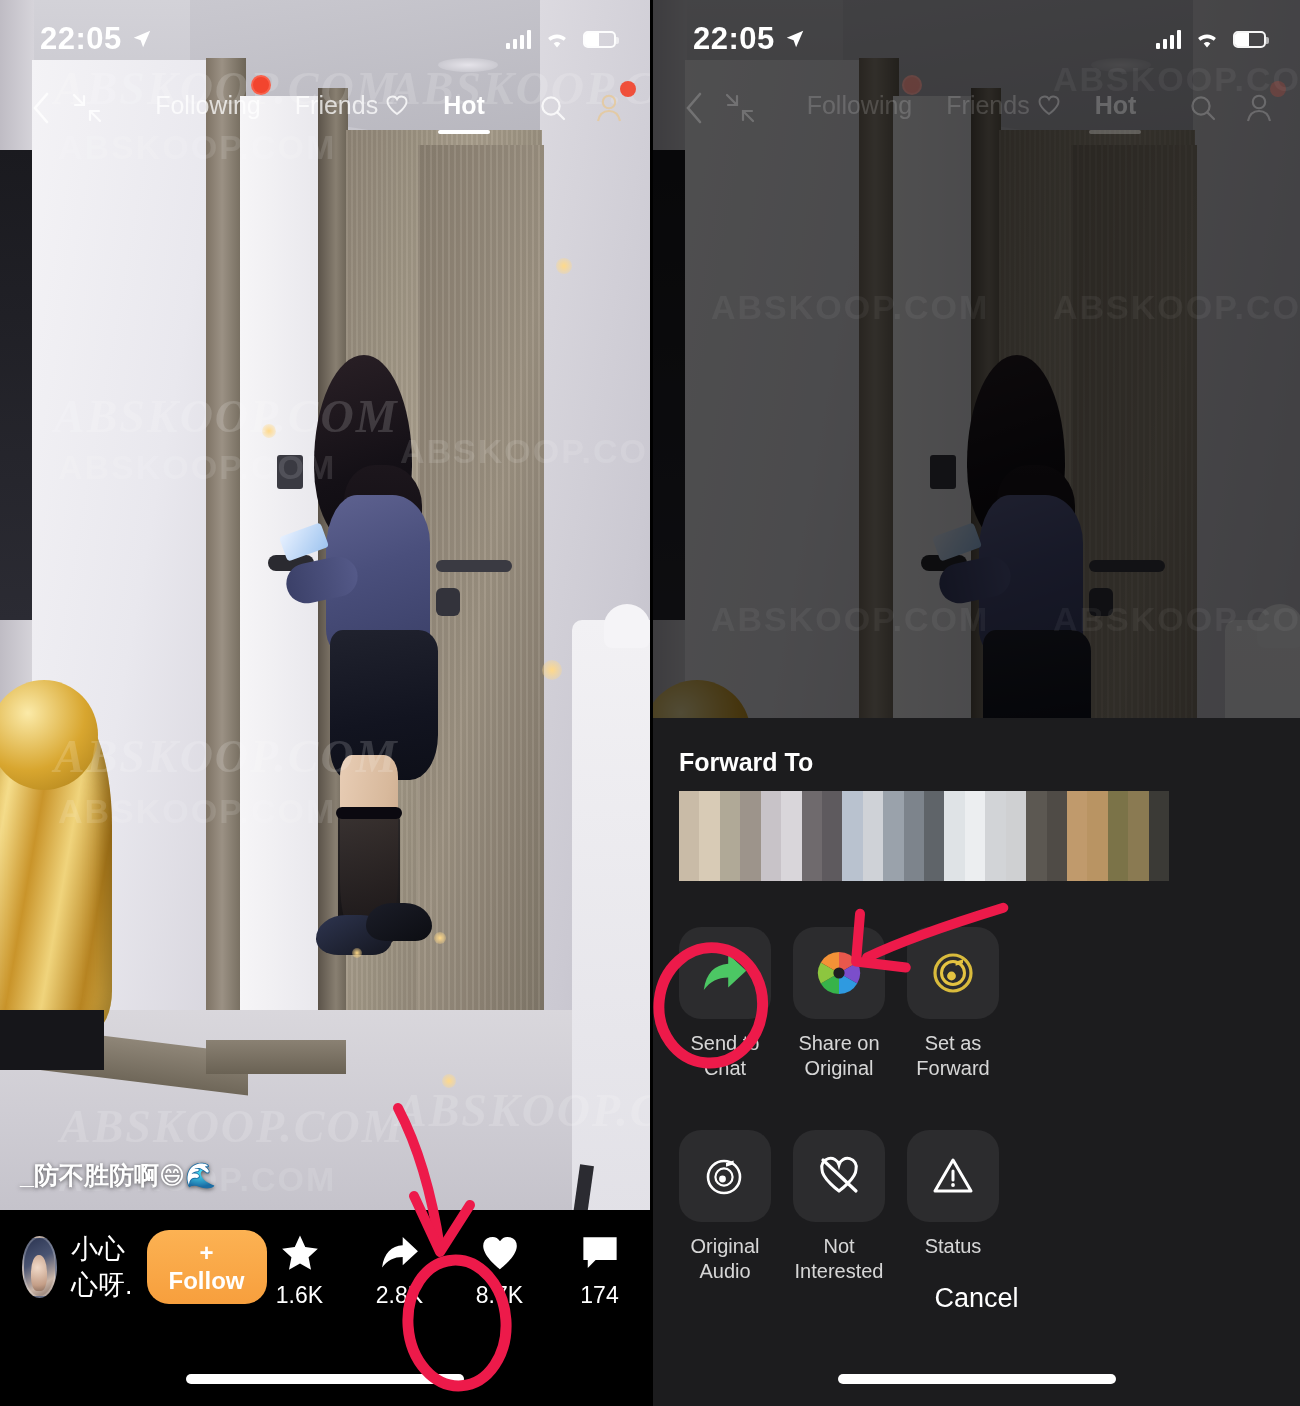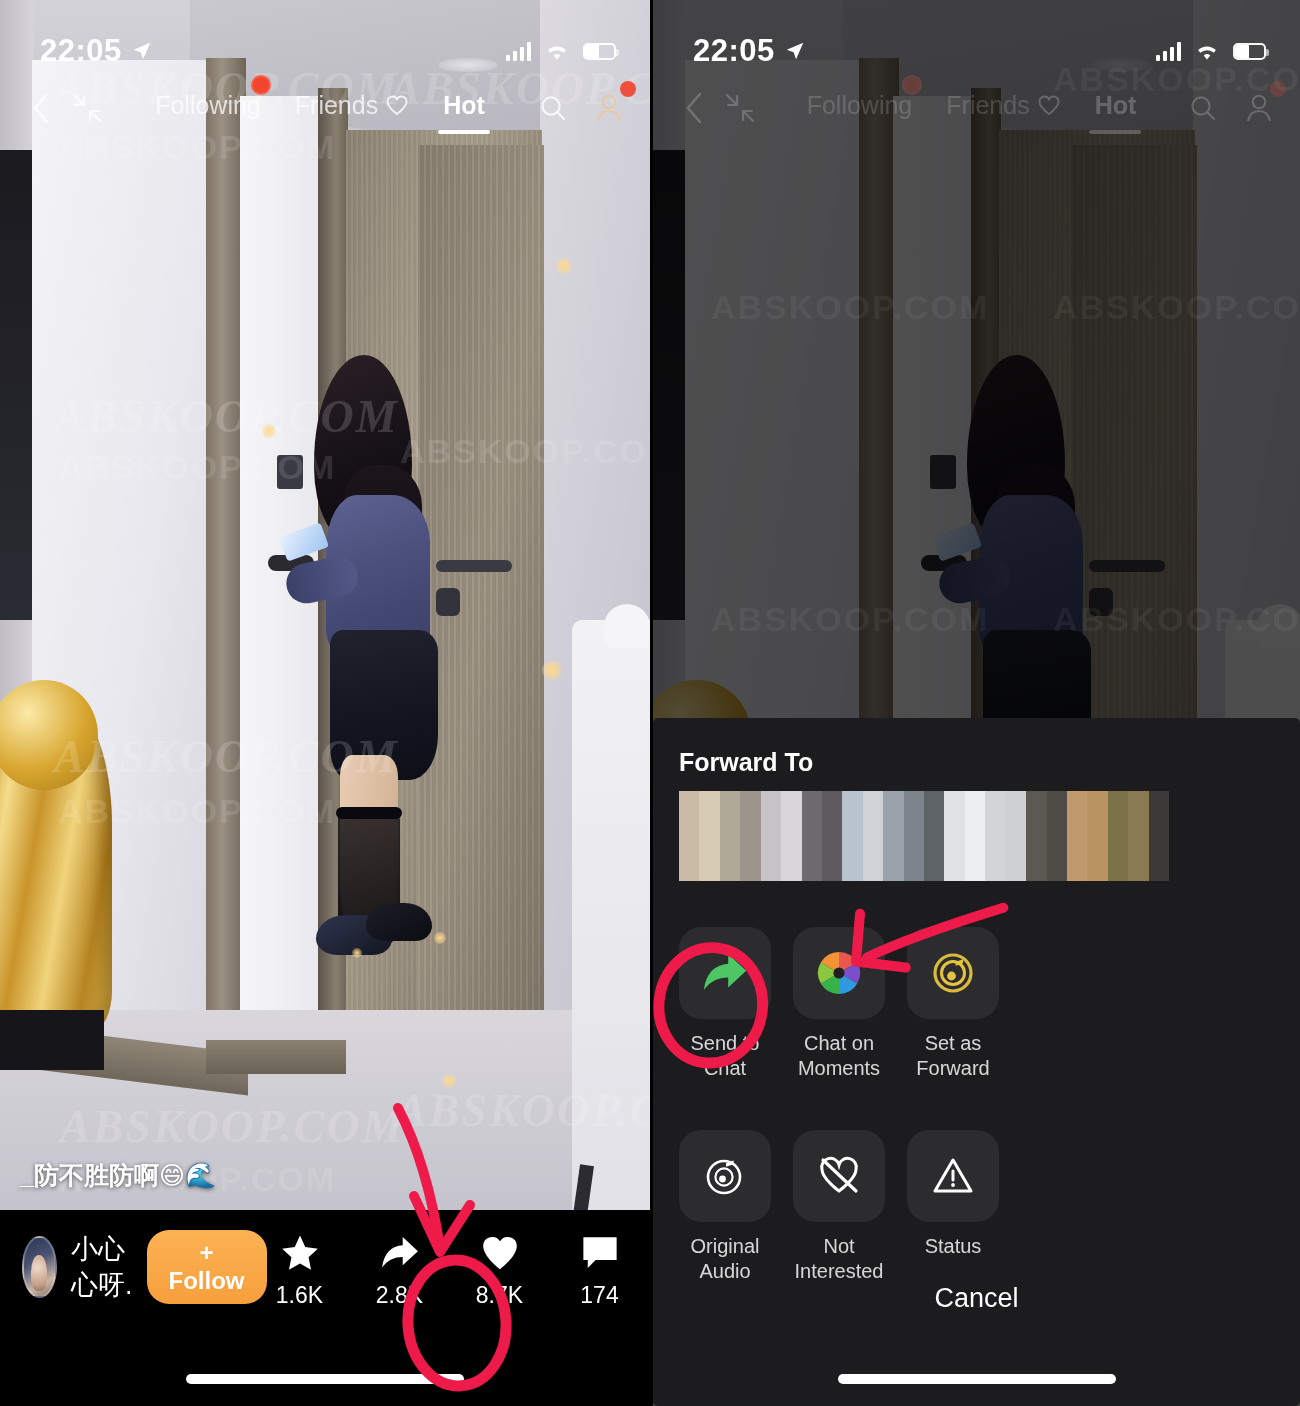--- a/index.html
+++ b/index.html
@@ -178,21 +178,21 @@
   .wm {
     position:absolute; color: rgba(255,255,255,.12);
     font-size: 34px; font-weight:700; letter-spacing:2px;
     font-family: "Liberation Sans", sans-serif; white-space:nowrap;
   }
   .wm.dark { color: rgba(255,255,255,.055); }
   .wm.script { font-family:"Liberation Serif", serif; font-style:italic; font-size:46px; color: rgba(255,255,255,.16); }
 
   
   .statusbar {
-    position:absolute; left:0; top:16px; width:100%; height:70px;
+    position:absolute; left:0; top:4px; width:100%; height:70px;
     display:flex; align-items:center; justify-content:space-between;
     padding: 0 34px 0 40px; color:#fff; z-index:40;
   }
   .sb-time { font-size:31px; font-weight:700; letter-spacing:.5px; display:flex; align-items:center; gap:9px; }
   .sb-right { display:flex; align-items:center; gap:13px; }
   .sig { display:flex; align-items:flex-end; gap:3px; height:20px; }
   .sig i { display:block; width:4px; background:#fff; border-radius:1px; }
   .sig i:nth-child(1){height:6px}.sig i:nth-child(2){height:10px}
   .sig i:nth-child(3){height:14px}.sig i:nth-child(4){height:19px}
   .batt { width:33px; height:17px; border:2px solid rgba(255,255,255,.95); border-radius:5px; position:relative; }
@@ -257,21 +257,21 @@
   .action .cnt { color:#fff; font-size:23px; }
   .home-ind {
     position:absolute; left:50%; transform:translateX(-50%); bottom:22px;
     width:278px; height:10px; border-radius:5px; background:#fff; z-index:60;
   }
 
   
   .dim { position:absolute; inset:0; background:rgba(0,0,0,.68); z-index:30; }
   .sheet {
     position:absolute; left:0; bottom:0; width:100%; height:688px;
-    background:#1c1c1e; z-index:45; border-radius:5px; padding: 30px 26px 0 26px;
+    background:#1c1c1e; z-index:45; border-radius:0; padding: 30px 26px 0 26px;
     display:flex; flex-direction:column;
   }
   .sheet-title { color:#fff; font-size:25px; font-weight:700; margin-bottom:14px; }
   .mosaic { display:flex; width:490px; height:98px; overflow:hidden; }
   .mosaic span { flex:1; height:100%; display:block; }
   .grid-row { display:flex; gap:22px; margin-top:46px; }
   .tile-wrap { width:92px; display:flex; flex-direction:column; align-items:center; }
   .tile {
     width:92px; height:92px; border-radius:22px; background:#2c2c2e;
     display:flex; align-items:center; justify-content:center;
@@ -663,21 +663,21 @@
                 <path d="M0 -21 A21 21 0 0 1 18.2 -10.5 L0 0 Z" fill="#e8584c" transform="rotate(0)"></path>
                 <path d="M0 -21 A21 21 0 0 1 18.2 -10.5 L0 0 Z" fill="#7b4ecb" transform="rotate(60)"></path>
                 <path d="M0 -21 A21 21 0 0 1 18.2 -10.5 L0 0 Z" fill="#2f9ae0" transform="rotate(120)"></path>
                 <path d="M0 -21 A21 21 0 0 1 18.2 -10.5 L0 0 Z" fill="#37b34a" transform="rotate(180)"></path>
                 <path d="M0 -21 A21 21 0 0 1 18.2 -10.5 L0 0 Z" fill="#8dc63f" transform="rotate(240)"></path>
                 <path d="M0 -21 A21 21 0 0 1 18.2 -10.5 L0 0 Z" fill="#f39237" transform="rotate(300)"></path>
                 <circle r="5.6" fill="#1f1f21"></circle>
               </g>
             </svg>
           </div>
-          <div class="tile-label">Chat on Moments</div>
+          <div class="tile-label">Share on Original</div>
         </div>
 
 
         <div class="tile-wrap">
           <div class="tile">
             <svg width="52" height="52" viewBox="0 0 52 52">
               <circle cx="26" cy="26" r="18" fill="none" stroke="#d9bb3c" stroke-width="3.2"></circle>
               <circle cx="26" cy="26" r="11.5" fill="none" stroke="#e5c341" stroke-width="3"></circle>
               <circle cx="24.5" cy="29" r="4.4" fill="#e5c341"></circle>
               <path d="M28.6 29V14.8l7.4-2.6v4l-7.4 2.6" fill="#e5c341"></path>

